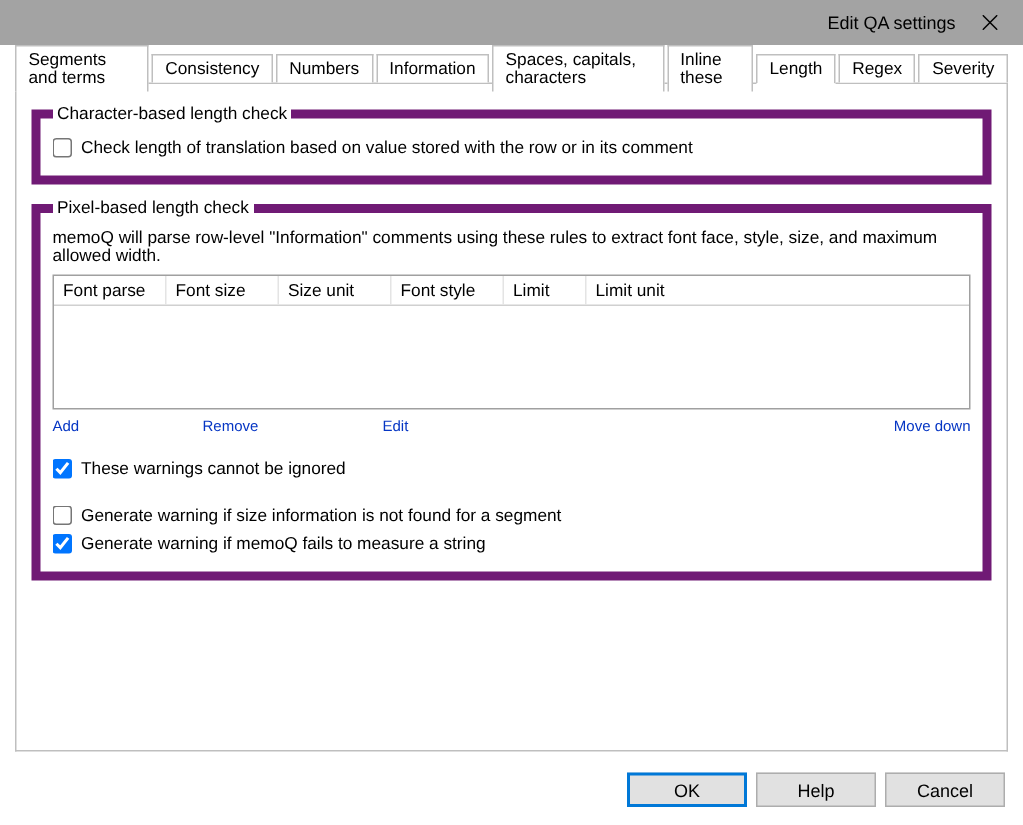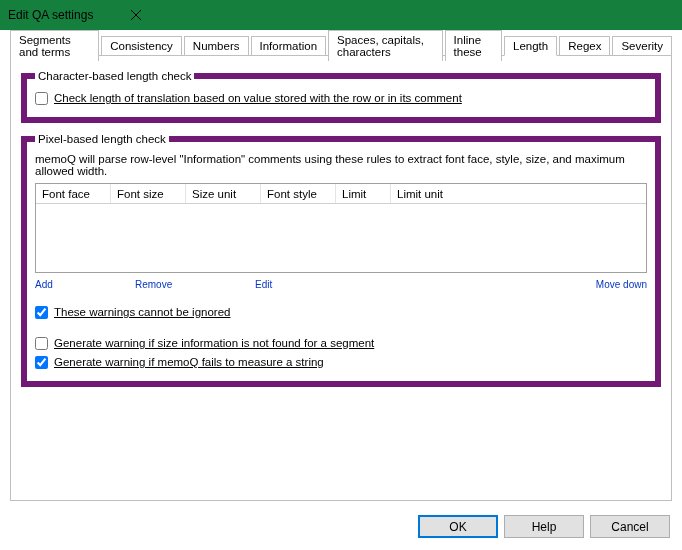--- a/index.html
+++ b/index.html
@@ -6,25 +6,24 @@
   html, body {
     margin: 0; padding: 0;
     font-family: "Segoe UI", Tahoma, sans-serif;
     font-size: 12px;
     color: #000;
     background: #fff;
     width: 682px; height: 550px;
     overflow: hidden;
   }
   .titlebar {
-    display: flex; align-items: center; justify-content: flex-start;
+    display: flex; align-items: center; justify-content: flex-end;
     height: 30px;
     padding: 0 0 0 8px;
-    background: #15803d;
-    gap: 20px;
+    background: #a3a3a3;
   }
   .titlebar .title { font-size: 12px; }
   .titlebar .close {
     width: 45px; height: 30px;
     display: flex; align-items: center; justify-content: center;
     font-size: 14px;
     cursor: default;
   }
   .titlebar .close svg { stroke: #000; stroke-width: 1; }
   .content {
@@ -70,25 +69,24 @@
     margin: 4px 0 10px 0;
     padding: 8px 8px 10px 8px;
     position: relative;
   }
   fieldset.groupbox > legend {
     font-size: 11.5px;
     padding: 0 3px;
     color: #000;
   }
   .checkbox-row {
-    display: flex; 
+    display: flex; align-items: center;
     gap: 6px;
     margin: 2px 0;
     font-size: 11.5px;
-    text-decoration: underline;
   }
   .checkbox-row input[type=checkbox] { margin: 0; width: 13px; height: 13px; }
   .desc {
     font-size: 11.5px;
     margin: 0 0 6px 0;
   }
   .grid {
     border: 1px solid #a0a0a0;
     height: 90px;
     background: #fff;
@@ -170,21 +168,21 @@
         <span>Check length of translation based on value stored with the row or in its comment</span>
       </label>
     </fieldset>
 
     <fieldset class="groupbox">
       <legend>Pixel-based length check</legend>
       <div class="desc">memoQ will parse row-level "Information" comments using these rules to extract font face, style, size, and maximum allowed width.</div>
 
       <div class="grid">
         <div class="grid-header">
-          <div class="col" style="width:75px">Font face</div>
+          <div class="col" style="width:75px">Font parse</div>
           <div class="col" style="width:75px">Font size</div>
           <div class="col" style="width:75px">Size unit</div>
           <div class="col" style="width:75px">Font style</div>
           <div class="col" style="width:55px">Limit</div>
           <div class="col" style="flex:1">Limit unit</div>
         </div>
       </div>
 
       <div class="actions">
         <a style="width:100px">Add</a>

